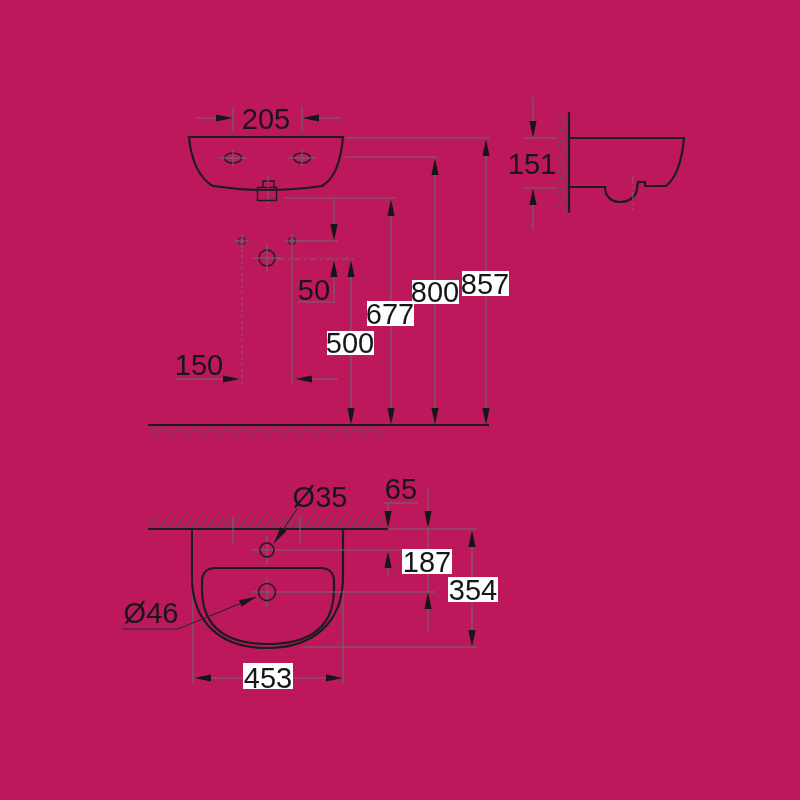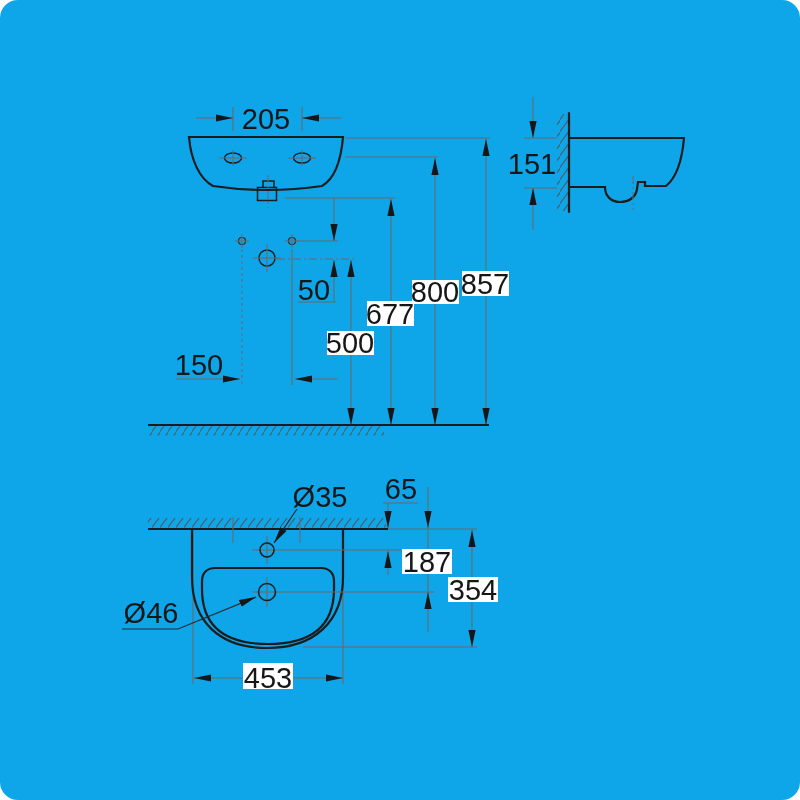--- a/index.html
+++ b/index.html
@@ -1,16 +1,16 @@
 <!DOCTYPE html>
 <html><head>
 <meta charset="utf-8">
 <style>
   html,body{margin:0;padding:0;background:#ffffff;}
-  .canvas{position:relative;width:800px;height:800px;background:#0ea5e9;overflow:hidden;border-radius:18px;}
+  .canvas{position:relative;width:800px;height:800px;background:#be185d;overflow:hidden;}
   svg{display:block;}
   text{font-family:"Liberation Sans","DejaVu Sans",sans-serif;font-size:29px;fill:#161616;}
   .tk{stroke:#1c1c1c;stroke-width:2.2;fill:none;stroke-linecap:round;}
   .md{stroke:#1c1c1c;stroke-width:1.5;fill:none;}
   .tn{stroke:#6b6b6b;stroke-width:1.1;fill:none;}
   .tnd{stroke:#2a2a2a;stroke-width:1.2;fill:none;}
   .cl{stroke:#6b6b6b;stroke-width:1;stroke-dasharray:8 3 2 3;fill:none;}
   .dot{stroke:#6b6b6b;stroke-width:1;stroke-dasharray:3 3;fill:none;}
   .wl{stroke:#1c1c1c;stroke-width:1.8;fill:none;}
   .bg{fill:#ffffff;stroke:none;}

